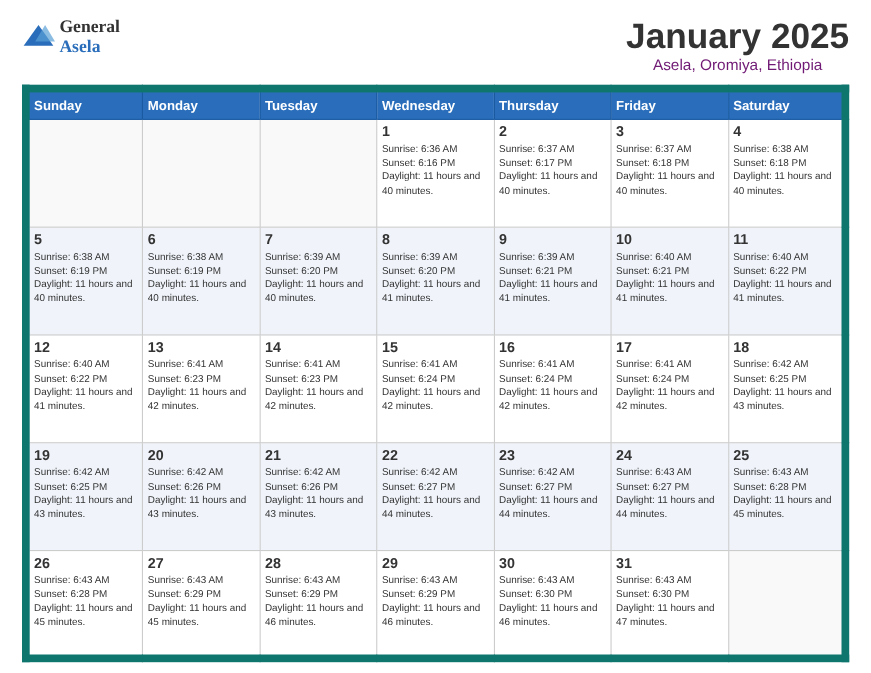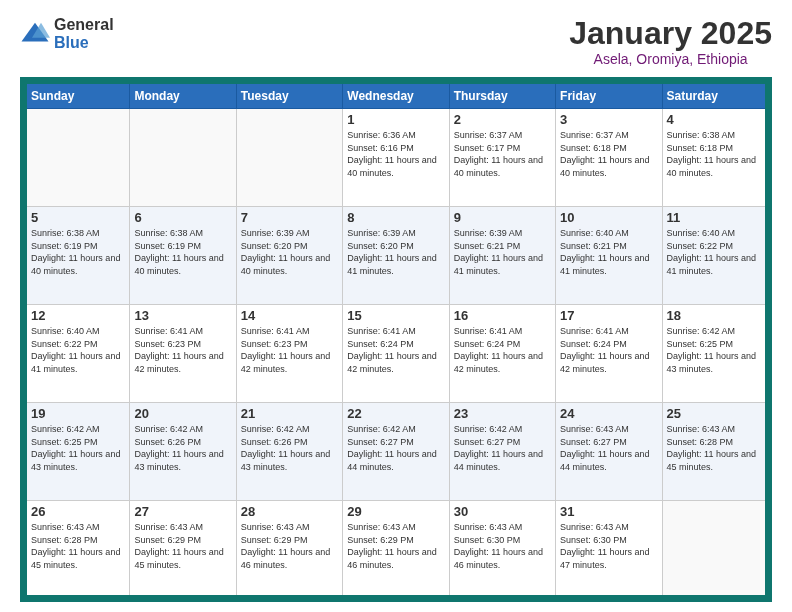--- a/index.html
+++ b/index.html
@@ -25,20 +25,21 @@
     }
     .logo {
       display: flex;
       align-items: center;
       gap: 4px;
     }
     .logo-text {
       display: flex;
       flex-direction: column;
       line-height: 1.1;
+      font-family: Liberation Serif, serif;
     }
     .logo-general {
       font-size: 16px;
       font-weight: bold;
       color: #333;
     }
     .logo-blue {
       font-size: 16px;
       font-weight: bold;
       color: #2a6ebb;
@@ -109,21 +110,21 @@
 
 <div class="page">
   <div class="header">
     <div class="logo">
       <svg class="logo-icon" viewBox="0 0 40 40">
         <polygon points="20,5 38,30 2,30" fill="#2a6ebb"></polygon>
         <polygon points="28,5 40,25 16,25" fill="#5a9fd4" opacity="0.7"></polygon>
       </svg>
       <div class="logo-text">
         <span class="logo-general">General</span>
-        <span class="logo-blue">Blue</span>
+        <span class="logo-blue">Asela</span>
       </div>
     </div>
     <div class="title-area">
       <div class="main-title">January 2025</div>
       <div class="subtitle">Asela, Oromiya, Ethiopia</div>
     </div>
   </div>
 
   <table class="calendar">
     <thead>

